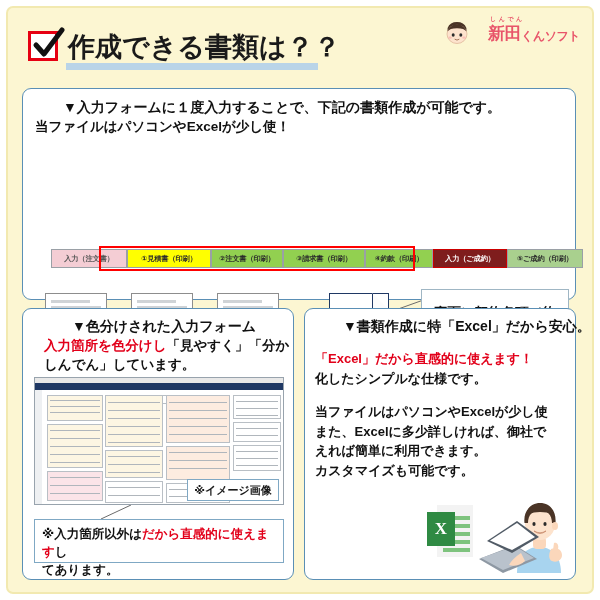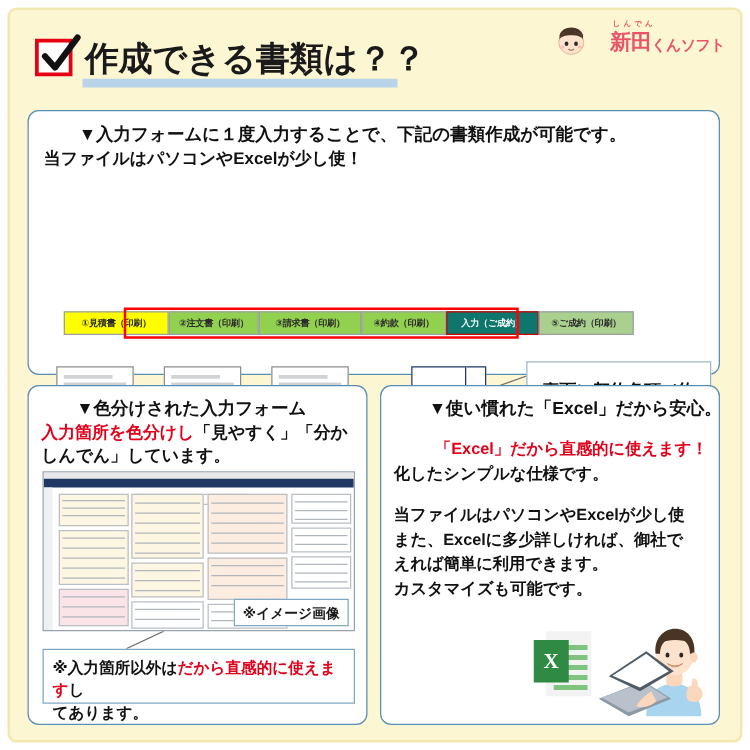--- a/index.html
+++ b/index.html
@@ -76,21 +76,21 @@
   }
   .tab{
     box-sizing:border-box;
     font-size:7.3px;font-weight:bold;color:#2b2b2b;
     display:flex;align-items:center;justify-content:center;
     border:1px solid #9aa0a6;white-space:nowrap;letter-spacing:-0.2px;
   }
   .tab.pink{background:#f4cdd4;color:#555;}
   .tab.yellow{background:#ffff00;}
   .tab.green{background:#92d050;}
-  .tab.red{background:#0f766e;color:#ffffff;border-color:#cc0000;}
+  .tab.red{background:#7f1d1d;color:#ffffff;border-color:#cc0000;}
   .tab.lgreen{background:#a9d08e;}
   .tab-highlight{
     position:absolute;left:76px;top:157px;width:316px;height:25px;
     border:2px solid #ff0000;box-sizing:border-box;pointer-events:none;
   }
 
   
   .docrow{position:absolute;left:0;top:196px;width:554px;height:100px;}
   .doc{
     position:absolute;width:62px;height:88px;box-sizing:border-box;
@@ -137,21 +137,21 @@
 
   
   .callout{
     position:absolute;box-sizing:border-box;
     background:#ffffff;border:1px solid #9fb6c4;
     display:flex;align-items:center;padding:0 12px;
   }
   .callout-text{font-size:13.5px;font-weight:bold;color:#111;line-height:21px;}
 
   
-  .bl-head{position:absolute;left:10px;top:8px;width:252px;}
+  .bl-head{position:absolute;left:21px;top:8px;width:252px;}
   .red{color:#e2001a;}
   .shot{
     position:absolute;left:11px;top:68px;width:250px;height:128px;
     box-sizing:border-box;border:1px solid #98a3ad;background:#ffffff;overflow:hidden;
   }
   .shot .ribbon{position:absolute;left:0;top:0;right:0;height:5px;background:#e8e8e8;}
   .shot .ribbon2{position:absolute;left:0;top:5px;right:0;height:7px;background:#1f3864;}
   .shot .rowlbl{position:absolute;left:0;top:12px;width:7px;bottom:0;background:#eef0f2;}
   .cell{position:absolute;box-sizing:border-box;border:0.6px solid #b9bfc5;}
   .cell.cream{background:#fdf6e3;}
@@ -170,21 +170,21 @@
     box-sizing:border-box;background:#ffffff;border:1px solid #7fa8c4;
     padding:5px 7px;
   }
   .bl-note-text{font-size:12.5px;font-weight:bold;color:#111;line-height:18px;}
   .leader{position:absolute;left:74px;top:196px;}
 
   
   .br-head{position:absolute;left:10px;top:8px;width:254px;}
   .br-body{position:absolute;left:10px;top:40px;width:256px;}
   .br-p{font-size:13px;font-weight:bold;color:#111;line-height:19.5px;}
-  .br-p.em{color:#e2001a;margin-left:33px;}
+  .br-p.em{color:#e2001a;}
   .gap{height:14px;}
 
   
   .excel{position:absolute;left:122px;top:196px;width:46px;height:56px;}
   .excel .sheet{position:absolute;left:10px;top:0;width:36px;height:52px;background:#f3f3f3;}
   .excel .bar{position:absolute;left:24px;height:4px;width:19px;background:#7ec37e;}
   .excel .tile{
     position:absolute;left:0;top:7px;width:28px;height:34px;background:#2f8a43;
     display:flex;align-items:center;justify-content:center;
     color:#ffffff;font-size:17px;font-weight:bold;font-family:"Liberation Serif",serif;
@@ -234,20 +234,21 @@
   </div>
 
   <div class="panel" id="panel-top">
 
     <div class="top-text">
       <div class="panel-heading">▼入力フォームに１度入力することで、下記の書類作成が可能です。</div>
       <div class="sub-line">当ファイルはパソコンやExcelが少し使！</div>
     </div>
 
     <div class="tabstrip">
+      <div class="tab pink" style="width:76px;">入力（注文書）</div>
       <div class="tab yellow" style="width:84px;">①見積書（印刷）</div>
       <div class="tab green" style="width:72px;">②注文書（印刷）</div>
       <div class="tab green" style="width:82px;">③請求書（印刷）</div>
       <div class="tab green" style="width:68px;">④約款（印刷）</div>
       <div class="tab red" style="width:74px;">入力（ご成約）</div>
       <div class="tab lgreen" style="width:76px;">⑤ご成約（印刷）</div>
     </div>
     <div class="tab-highlight"></div>
 
     <div class="docrow">
@@ -416,21 +417,21 @@
       <div class="bl-note-text">
         <span>※入力箇所以外は</span><span class="red">だから直感的に使えます</span><span>し</span>
       </div>
       <div class="bl-note-text">てあります。</div>
     </div>
   </div>
 
   <div class="panel" id="panel-br">
 
     <div class="br-head">
-      <div class="panel-heading">▼使い慣れた「Excel」だから安心。</div>
+      <div class="panel-heading">▼書類作成に特「Excel」だから安心。</div>
     </div>
 
     <div class="br-body">
       <div class="br-p em">「Excel」だから直感的に使えます！</div>
       <div class="br-p">化したシンプルな仕様です。</div>
       <div class="gap"></div>
       <div class="br-p">当ファイルはパソコンやExcelが少し使</div>
       <div class="br-p">また、Excelに多少詳しければ、御社で</div>
       <div class="br-p">えれば簡単に利用できます。</div>
       <div class="br-p">カスタマイズも可能です。</div>

